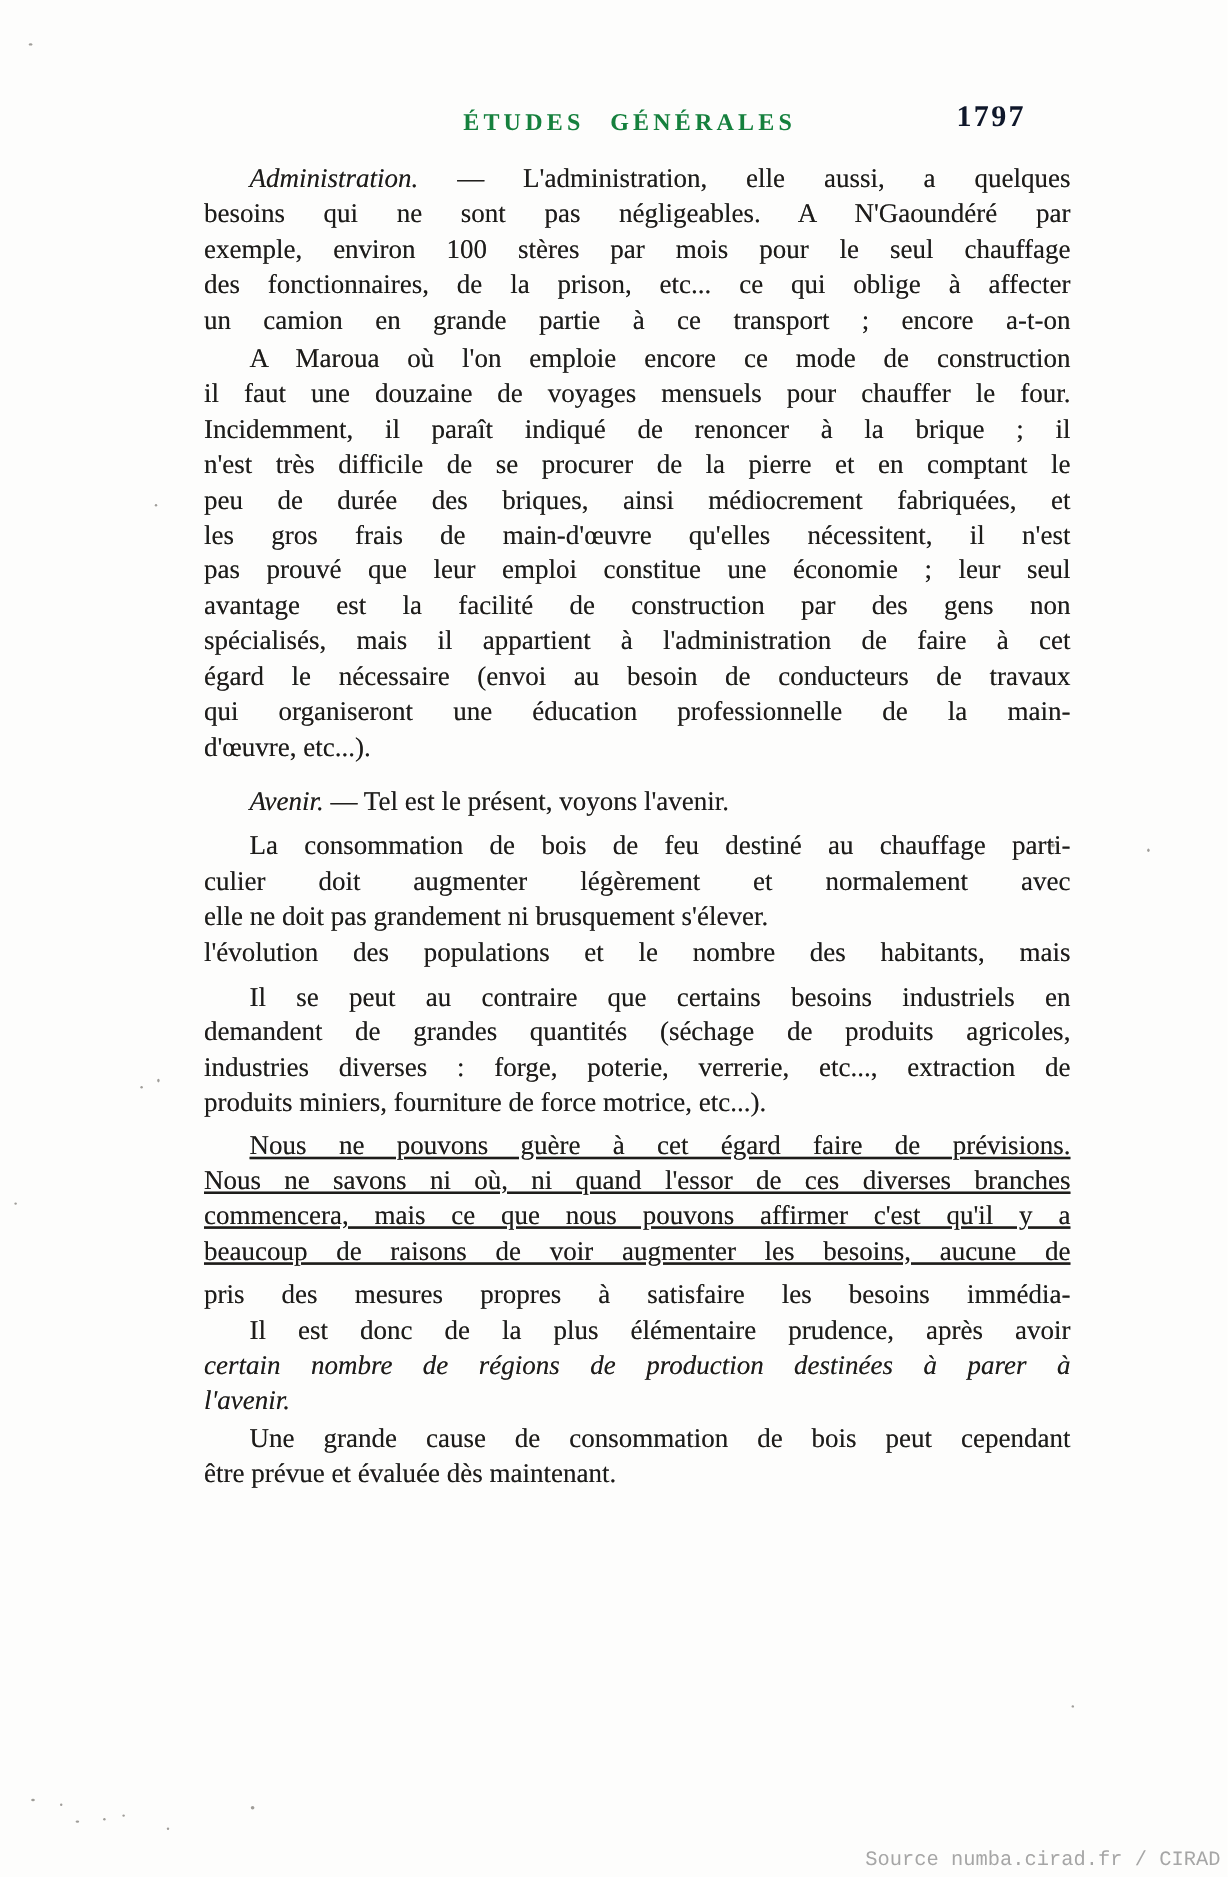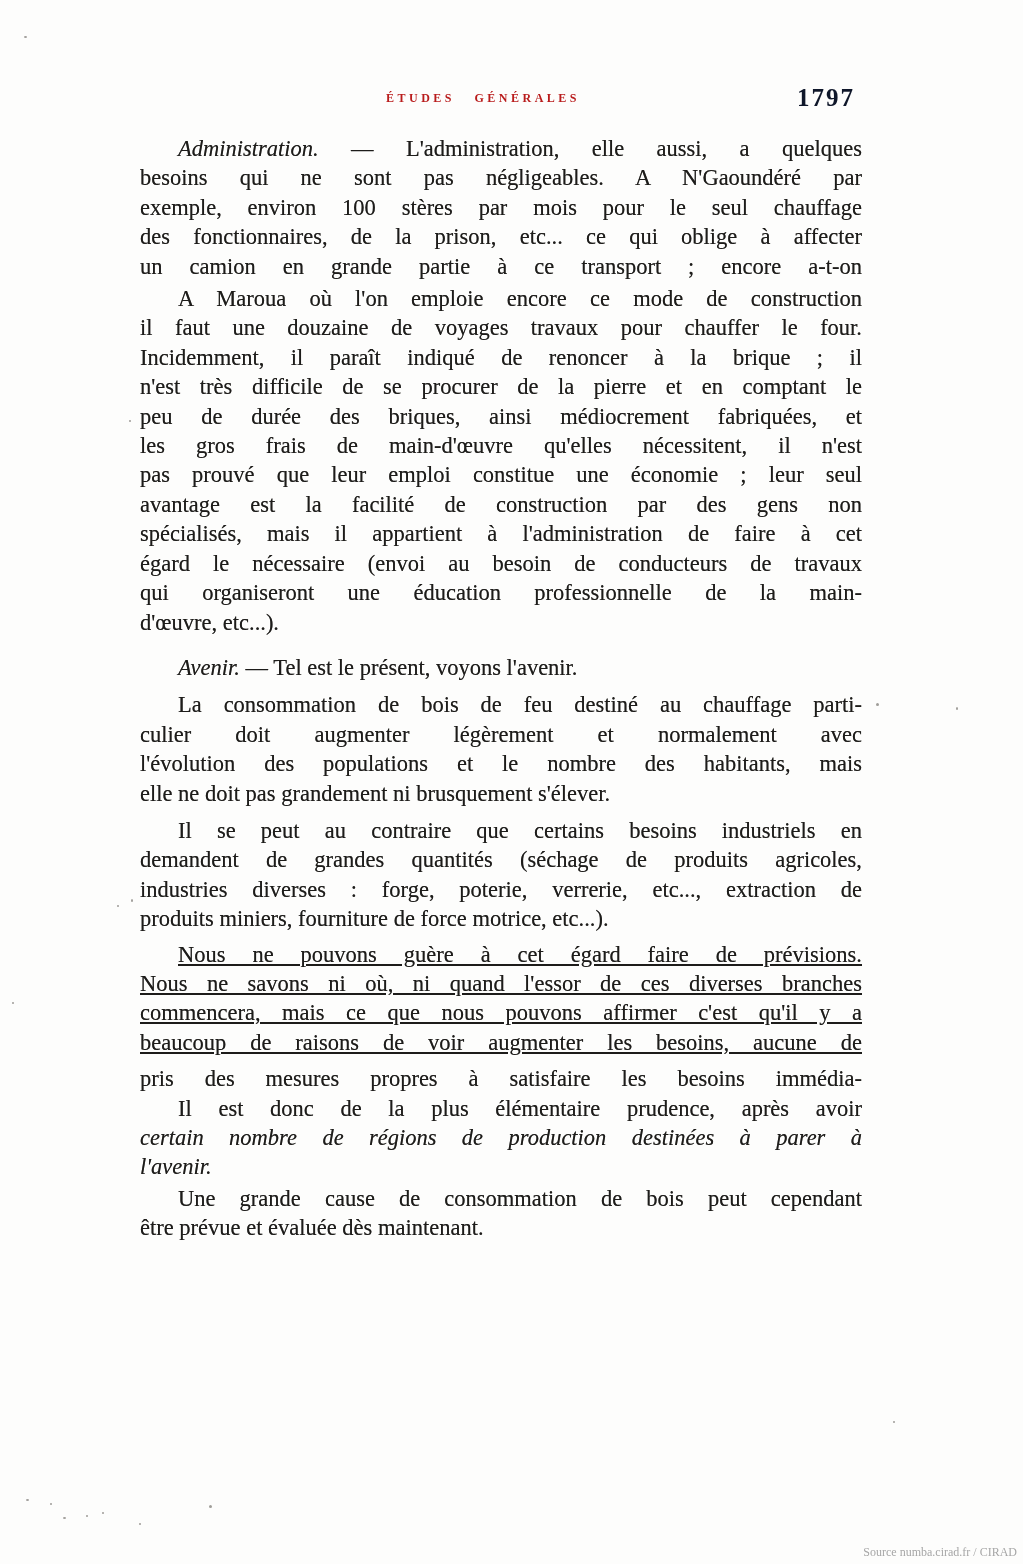--- a/index.html
+++ b/index.html
@@ -6,31 +6,31 @@
   .page{
     position:relative;
     width:1023px;height:1564px;
     background:#fdfdfc;
     overflow:hidden;
     font-family:"Liberation Serif","DejaVu Serif",serif;
     color:#1d1c1a;
   }
   .running-title{
     position:absolute;left:386px;top:91px;
-    font-size:12px;font-weight:700;
+    font-size:20px;font-weight:700;
     letter-spacing:3.5px;word-spacing:13px;
-    color:#b91c1c;
+    color:#15803d;
   }
   .page-number{
     position:absolute;left:797px;top:84px;
     font-size:25px;font-weight:700;letter-spacing:2px;
     color:#0f172a;
   }
   .body-text{
-    position:absolute;left:140px;top:134px;width:722px;
+    position:absolute;left:170px;top:134px;width:722px;
     font-size:22.5px;line-height:29.4px;
     text-shadow:0 0 0.5px rgba(25,23,20,0.6);
   }
   .para{margin:0;}
   .p0{margin-top:0;}
   .p1{margin-top:3px;}
   .p2{margin-top:16px;}
   .p3{margin-top:8px;}
   .p4{margin-top:8px;}
   .p5{margin-top:6px;text-decoration:underline;}
@@ -38,22 +38,22 @@
   .p7{margin-top:2px;}
   .line{
     text-align:justify;
     text-align-last:justify;
   }
   .line.last{text-align-last:left;}
   .line.first{text-indent:38px;}
   .it{font-style:italic;}
   .footer{
     position:absolute;right:6px;bottom:4px;
-    font-family:Liberation Serif, serif;
-    font-size:12px;color:#a6a6a6;
+    font-family:Liberation Mono, monospace;
+    font-size:17px;color:#a6a6a6;
   }
   .speck{
     position:absolute;background:#87847f;border-radius:50%;
     opacity:.8;
   }
 </style>
 </head>
 <body>
 
 <div class="page">
@@ -64,40 +64,40 @@
   <div class="body-text" id="body-text">
       <div class="para p0">
         <div class="line first"><span class="it">Administration.</span><span> — L'administration, elle aussi, a quelques</span></div>
         <div class="line"><span>besoins qui ne sont pas négligeables. A N'Gaoundéré par</span></div>
         <div class="line"><span>exemple, environ 100 stères par mois pour le seul chauffage</span></div>
         <div class="line"><span>des fonctionnaires, de la prison, etc... ce qui oblige à affecter</span></div>
         <div class="line"><span>un camion en grande partie à ce transport ; encore a-t-on</span></div>
       </div>
       <div class="para p1">
         <div class="line first"><span>A Maroua où l'on emploie encore ce mode de construction</span></div>
-        <div class="line"><span>il faut une douzaine de voyages travaux pour chauffer le four.</span></div>
+        <div class="line"><span>il faut une douzaine de voyages mensuels pour chauffer le four.</span></div>
         <div class="line"><span>Incidemment, il paraît indiqué de renoncer à la brique ; il</span></div>
         <div class="line"><span>n'est très difficile de se procurer de la pierre et en comptant le</span></div>
         <div class="line"><span>peu de durée des briques, ainsi médiocrement fabriquées, et</span></div>
         <div class="line"><span>les gros frais de main-d'œuvre qu'elles nécessitent, il n'est</span></div>
         <div class="line"><span>pas prouvé que leur emploi constitue une économie ; leur seul</span></div>
         <div class="line"><span>avantage est la facilité de construction par des gens non</span></div>
         <div class="line"><span>spécialisés, mais il appartient à l'administration de faire à cet</span></div>
         <div class="line"><span>égard le nécessaire (envoi au besoin de conducteurs de travaux</span></div>
         <div class="line"><span>qui organiseront une éducation professionnelle de la main-</span></div>
         <div class="line last"><span>d'œuvre, etc...).</span></div>
       </div>
       <div class="para p2">
         <div class="line first last"><span class="it">Avenir.</span><span> — Tel est le présent, voyons l'avenir.</span></div>
       </div>
       <div class="para p3">
         <div class="line first"><span>La consommation de bois de feu destiné au chauffage parti-</span></div>
         <div class="line"><span>culier doit augmenter légèrement et normalement avec</span></div>
+        <div class="line last"><span>elle ne doit pas grandement ni brusquement s'élever.</span></div>
         <div class="line"><span>l'évolution des populations et le nombre des habitants, mais</span></div>
-        <div class="line last"><span>elle ne doit pas grandement ni brusquement s'élever.</span></div>
       </div>
       <div class="para p4">
         <div class="line first"><span>Il se peut au contraire que certains besoins industriels en</span></div>
         <div class="line"><span>demandent de grandes quantités (séchage de produits agricoles,</span></div>
         <div class="line"><span>industries diverses : forge, poterie, verrerie, etc..., extraction de</span></div>
         <div class="line last"><span>produits miniers, fourniture de force motrice, etc...).</span></div>
       </div>
       <div class="para p5">
         <div class="line first"><span>Nous ne pouvons guère à cet égard faire de prévisions.</span></div>
         <div class="line"><span>Nous ne savons ni où, ni quand l'essor de ces diverses branches</span></div>

